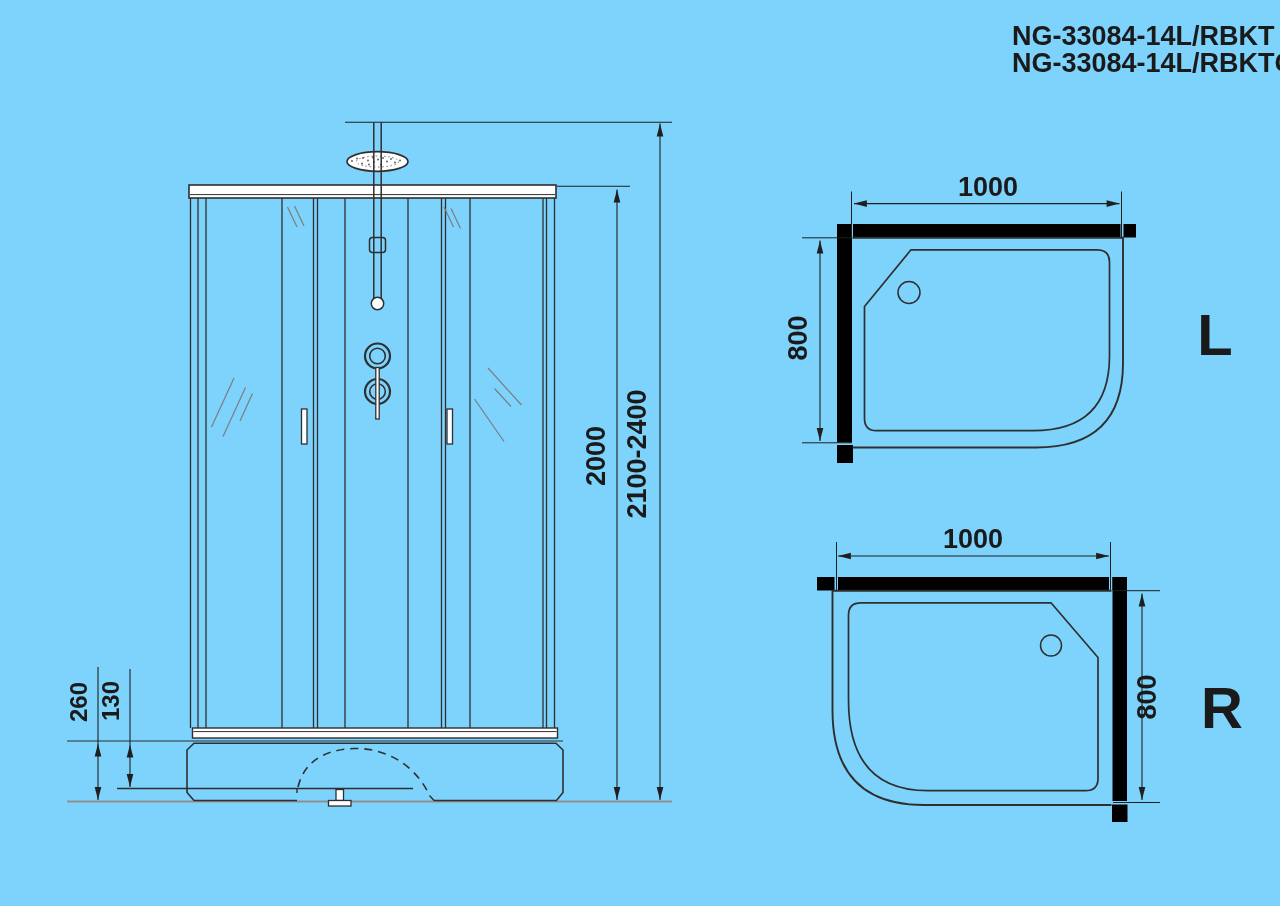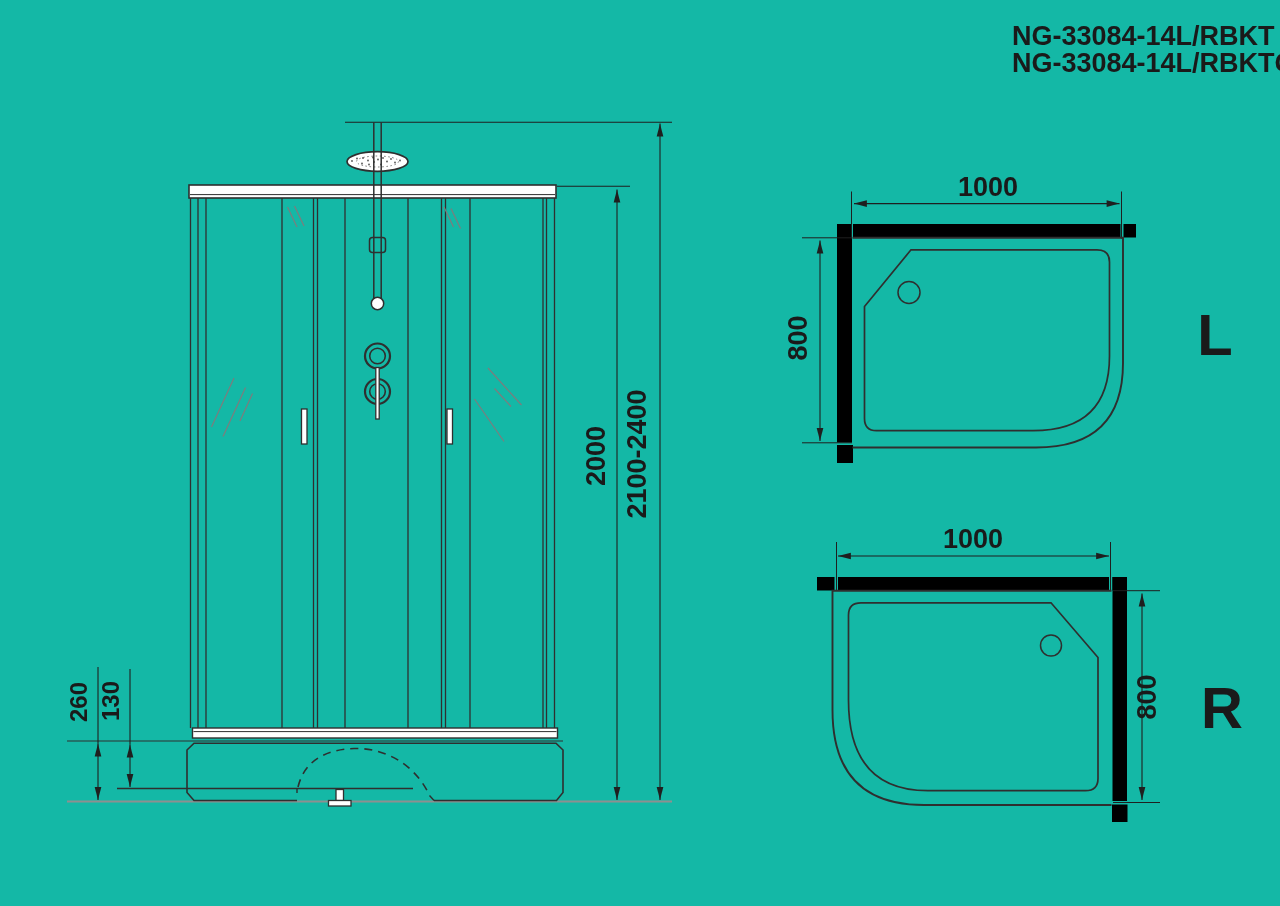--- a/index.html
+++ b/index.html
@@ -1,17 +1,17 @@
 <!DOCTYPE html>
 <html><head>
 <meta charset="utf-8">
 <style>
   html,body{margin:0;padding:0;background:#ffffff;}
   body{font-family:"Liberation Sans","DejaVu Sans",sans-serif;}
-  .page{position:relative;width:1280px;height:906px;background:#14b8a6;overflow:hidden;}
+  .page{position:relative;width:1280px;height:906px;background:#7dd3fc;overflow:hidden;}
   svg text{font-family:"Liberation Sans","DejaVu Sans",sans-serif;font-weight:bold;fill:#1a1a1a;}
   .dim-text{font-size:27px;}
   .dim-text-sm{font-size:24px;}
   .title-text{font-size:27px;}
   .variant-letter{font-size:58px;}
 </style>
 </head>
 <body>
 
 <div class="page">

